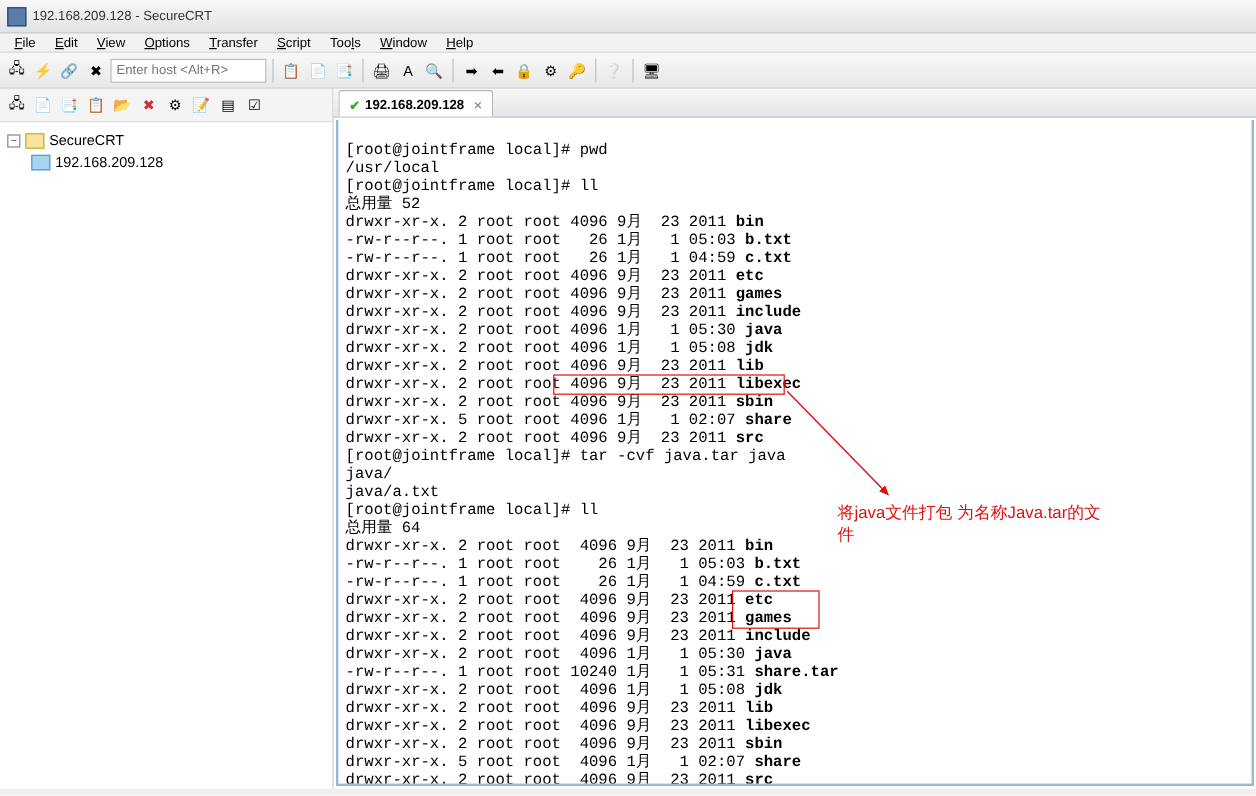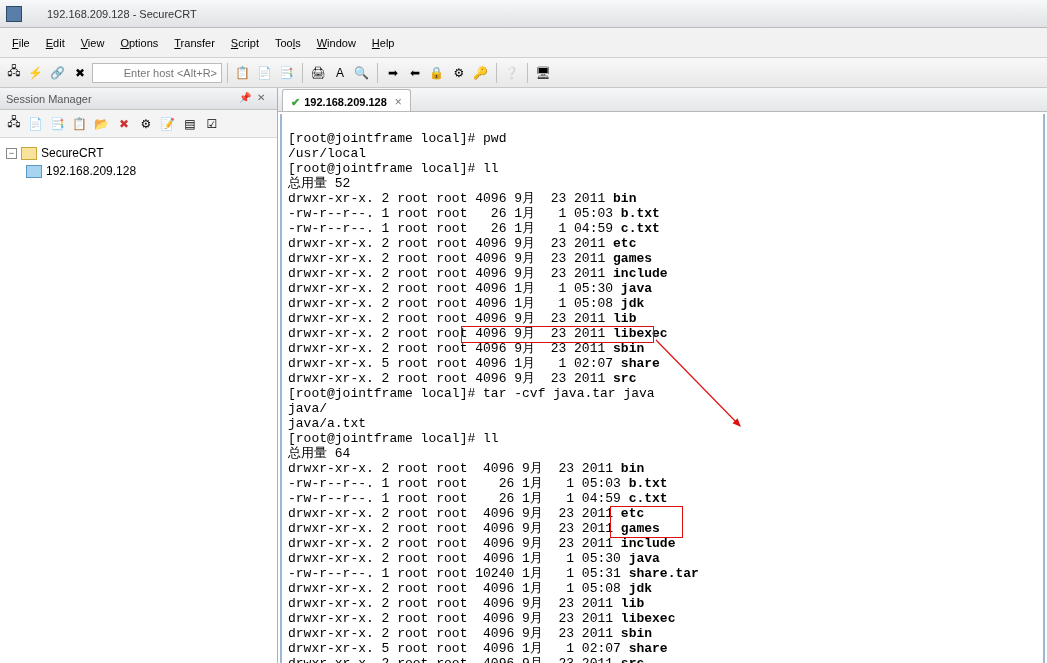--- a/index.html
+++ b/index.html
@@ -1,26 +1,26 @@
 <!DOCTYPE html>
 <html><head>
 <meta charset="utf-8">
 <style>
 * { margin:0; padding:0; box-sizing:border-box; }
 body { font-family:Tahoma,Arial,sans-serif; font-size:11px; background:#f0f0f0; width:1047px; height:663px; overflow:hidden; position:relative; }
-.titlebar { height:28px; background:linear-gradient(#f7f8f9,#e0e2e5); border-bottom:1px solid #bbb; display:flex; align-items:center; padding:0 6px;gap:20px; }
+.titlebar { height:28px; background:linear-gradient(#f7f8f9,#e0e2e5); border-bottom:1px solid #bbb; display:flex; align-items:center; padding:0 6px; }
 .titlebar .icon { width:16px; height:16px; margin-right:5px; background:#5a7ea8; border:1px solid #2a4a68; }
 .titlebar .ttl { color:#333; }
-.menubar { height:30px; background:#f2f2f2; display:flex; align-items:center; padding:0 4px; border-bottom:1px solid #d0d0d0; }
+.menubar { height:16px; background:#f2f2f2; display:flex; align-items:center; padding:0 4px; border-bottom:1px solid #d0d0d0; }
 .menubar span { padding:2px 8px; cursor:default; }
 .menubar u { text-decoration:underline; }
 .toolbar { height:30px; background:linear-gradient(#f8f8f8,#e8e8e8); display:flex; align-items:center; padding:2px 4px; border-bottom:1px solid #c8c8c8; gap:2px; }
 .tbtn { width:20px; height:20px; border:1px solid transparent; display:flex; align-items:center; justify-content:center; font-size:12px; }
 .tsep { width:1px; height:20px; background:#c0c0c0; margin:0 3px; }
-.hostinput { width:130px; height:20px; border:1px solid #bbb; background:#fff; color:#888; padding:0 4px; font-size:11px;text-align:right; }
+.hostinput { width:130px; height:20px; border:1px solid #bbb; background:#fff; color:#888; padding:0 4px; font-size:11px; }
 .main { display:flex; height:calc(100% - 80px); }
 .side { width:278px; background:#fff; border-right:1px solid #b0b0b0; display:flex; flex-direction:column; }
 .panehdr { height:22px; background:linear-gradient(#f4f5f7,#dfe1e4); border-bottom:1px solid #c4c4c4; display:flex; align-items:center; padding:0 6px; color:#555; }
 .panehdr .right { margin-left:auto; display:flex; gap:4px; }
 .panehdr .sx { width:14px; height:14px; font-size:10px; color:#666; }
 .sidetb { height:28px; background:#f4f4f4; border-bottom:1px solid #d8d8d8; display:flex; align-items:center; padding:2px 4px; gap:2px; }
 .filter { height:22px; border-bottom:1px solid #e4e4e4; background:#fff; color:#999; padding:3px 6px; font-size:11px; }
 .tree { flex:1; background:#fff; padding:6px; font-size:12px; }
 .tree .node { display:flex; align-items:center; height:18px; }
 .tree .exp { width:11px; height:11px; border:1px solid #888; font-size:9px; line-height:9px; text-align:center; margin-right:4px; color:#555; }
@@ -77,27 +77,20 @@
   <div class="tbtn">⚙</div>
   <div class="tbtn" style="color:#c8a030;">🔑</div>
   <div class="tsep"></div>
   <div class="tbtn" style="color:#2266cc;">❔</div>
   <div class="tsep"></div>
   <div class="tbtn">🖥</div>
 </div>
 
 <div class="main">
   <div class="side">
-    <div class="panehdr">
-      <span>Session Manager</span>
-      <span class="right">
-        <span class="sx">📌</span>
-        <span class="sx">✕</span>
-      </span>
-    </div>
     <div class="sidetb">
       <div class="tbtn">🖧</div>
       <div class="tbtn">📄</div>
       <div class="tbtn">📑</div>
       <div class="tbtn">📋</div>
       <div class="tbtn">📂</div>
       <div class="tbtn" style="color:#c33;">✖</div>
       <div class="tbtn">⚙</div>
       <div class="tbtn">📝</div>
       <div class="tbtn">▤</div>
@@ -165,15 +158,17 @@
 <div class="hl1" style="left:179px; top:212px; width:193px; height:17px;"></div>
 <div class="hl1" style="left:328px; top:392px; width:73px; height:32px;"></div>
 <svg class="arrow" style="left:372px; top:224px; width:90px; height:92px;">
   <defs>
             <marker id="ah" markerWidth="8" markerHeight="8" refX="6" refY="3" orient="auto">
               <path d="M0,0 L7,3 L0,6 Z" fill="#d11"></path>
             </marker>
           </defs>
   <line x1="2" y1="2" x2="86" y2="88" stroke="#d11" stroke-width="1.2" marker-end="url(#ah)"></line>
 </svg>
+<div class="annot" style="left:416px; top:318px; width:300px; white-space:pre-line;">将java文件打包 为名称Java.tar的文
+件</div>
     </div>
   </div>
 </div>
 
 </body></html>

